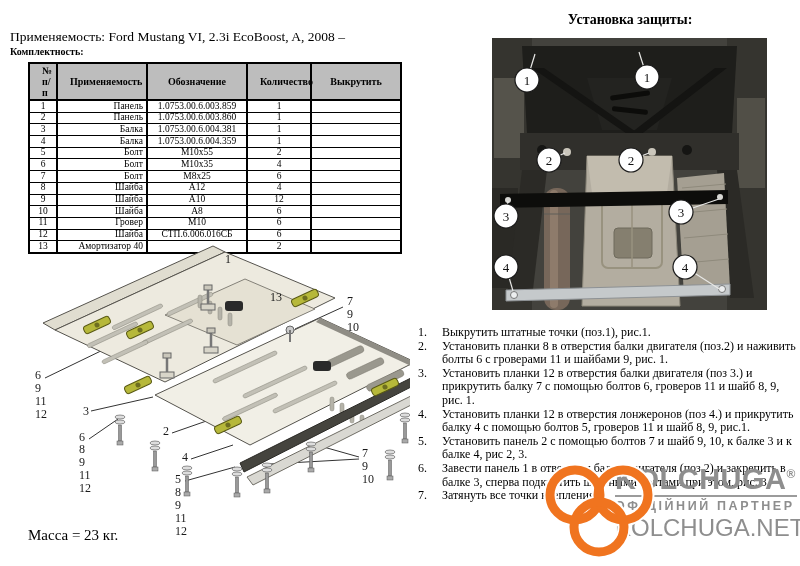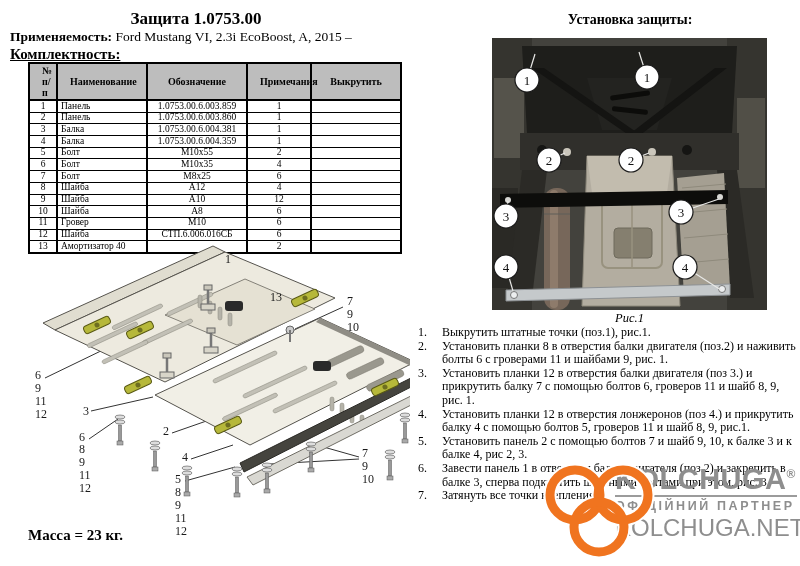--- a/index.html
+++ b/index.html
@@ -3,34 +3,34 @@
 <meta charset="utf-8">
 <style>
   :root{ --logo-gray:#8e8e8e; --ring-color:#f0741f; }
   html,body{margin:0;padding:0;background:#fff;}
   .page{position:relative;width:800px;height:566px;background:#fff;overflow:hidden;
         font-family:"Liberation Serif",serif;color:#000;}
   .abs{position:absolute;}
 
   .doc-title{left:0;top:9px;width:392px;text-align:center;font-size:17px;font-weight:bold;}
   .appl{left:10px;top:29px;font-size:13.5px;white-space:nowrap;}
-  .appl .b{font-weight:bold;}
-  .compl{left:10px;top:46px;font-size:15px;font-weight:bold;text-decoration:underline;}
+  .appl .b{font-weight:normal;}
+  .compl{left:10px;top:46px;font-size:10px;font-weight:bold;}
 
   table.parts{position:absolute;left:28px;top:62px;width:372px;border-collapse:collapse;
               table-layout:fixed;border:2px solid #000;}
   table.parts th{background:#bdbdbd;border:2px solid #000;font-size:10px;line-height:1.1;
                  padding:1px 12px;height:22px;font-weight:bold;}
   table.parts td{border-left:2px solid #000;border-right:2px solid #000;
                  border-top:1px solid #000;border-bottom:1px solid #000;
                  font-size:9.5px;line-height:1;height:10.7px;padding:0 3px;text-align:center;
                  white-space:nowrap;overflow:hidden;}
-  table.parts td:nth-child(2){text-align:left;}
-
-  .mass{left:28px;top:527px;font-size:15px;font-weight:bold;}
+  table.parts td:nth-child(2){text-align:right;}
+
+  .mass{left:28px;top:527px;font-size:15px;font-weight:normal;}
 
   .install-heading{left:440px;top:12px;width:380px;text-align:center;font-size:14px;font-weight:bold;}
   .fig-caption{left:492px;top:311px;width:275px;text-align:center;font-style:italic;font-size:12.5px;}
   .steps{left:418px;top:326px;width:378px;font-size:12px;line-height:13.6px;}
   .step{display:flex;}
   .step .num{width:24px;flex:none;}
   .step .txt{flex:1;}
 
   .logo{left:533px;top:455px;width:267px;height:110px;z-index:10;}
   .logo-text{position:absolute;left:82px;top:4px;width:185px;color:var(--logo-gray);
@@ -42,40 +42,39 @@
   .site{font-size:24px;margin-top:1px;white-space:nowrap;}
 
   svg text.lbl{font-family:"Liberation Serif",serif;font-size:12px;fill:#1a1a1a;}
   svg text.co{font-family:"Liberation Serif",serif;font-size:13px;fill:#111;text-anchor:middle;}
 </style>
 </head>
 <body>
 
 <div class="page">
 
-  <div class="abs doc-title">Защита 1.0753.00</div>
   <div class="abs appl">
-    <span class="b">Применяемость:</span><span> Ford Mustang VI, 2.3i EcoBoost, A, 2015 –</span>
+    <span class="b">Применяемость:</span><span> Ford Mustang VI, 2.3i EcoBoost, A, 2008 –</span>
   </div>
   <div class="abs compl">Комплектность:</div>
 
   <table class="parts">
     <colgroup>
         <col style="width:28px">
         <col style="width:90px">
         <col style="width:100px">
         <col style="width:64px">
         <col style="width:90px">
       </colgroup>
     <thead>
       <tr>
         <th>№ п/п</th>
-        <th>Наименование</th>
+        <th>Применяемость</th>
         <th>Обозначение</th>
-        <th>Примечания</th>
+        <th>Количество</th>
         <th>Выкрутить</th>
       </tr>
     </thead>
     <tbody>
         <tr>
         <td>1</td>
         <td>Панель</td>
         <td>1.0753.00.6.003.859</td>
         <td>1</td>
         <td></td>
@@ -454,21 +453,20 @@
           <circle cx="14" cy="229" r="12" fill="#fff" stroke="#1b1b1b" stroke-width="1.2"></circle>
           <text class="co" x="14" y="233.5">4</text>
         </g>
       <g>
           <circle cx="193" cy="229" r="12" fill="#fff" stroke="#1b1b1b" stroke-width="1.2"></circle>
           <text class="co" x="193" y="233.5">4</text>
         </g>
     </g>
   </svg>
 
-  <div class="abs fig-caption">Рис.1</div>
 
   <div class="abs steps">
       <div class="step">
       <span class="num">1.</span>
       <span class="txt">Выкрутить штатные точки (поз.1), рис.1.</span>
     </div>
       <div class="step">
       <span class="num">2.</span>
       <span class="txt">Установить планки 8 в отверстия балки двигателя (поз.2) и наживить болты 6 с гроверами 11 и шайбами 9, рис. 1.</span>
     </div>

